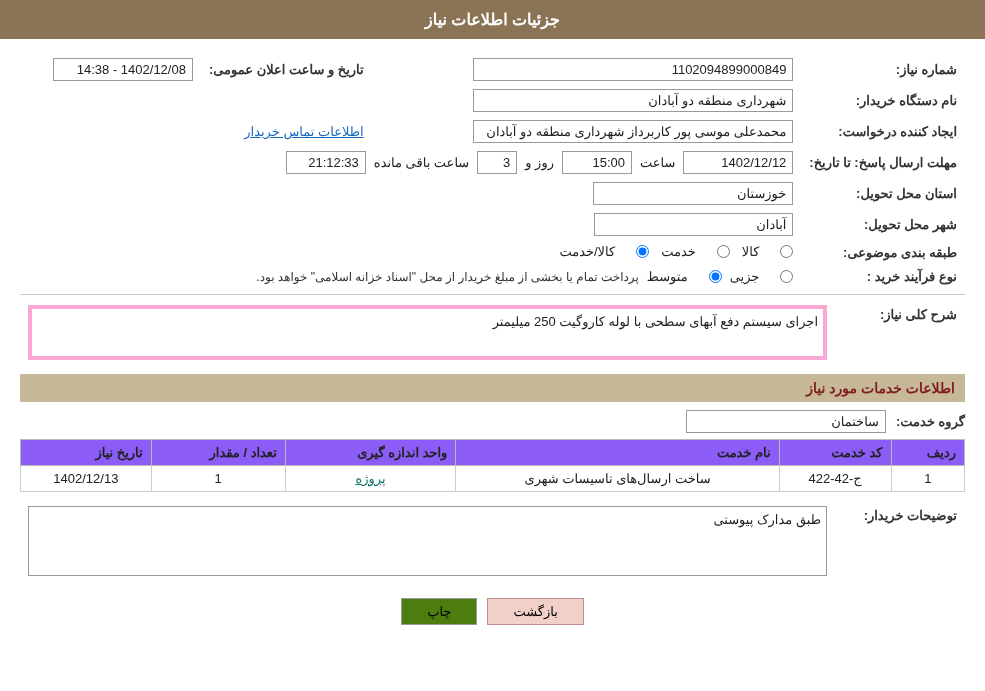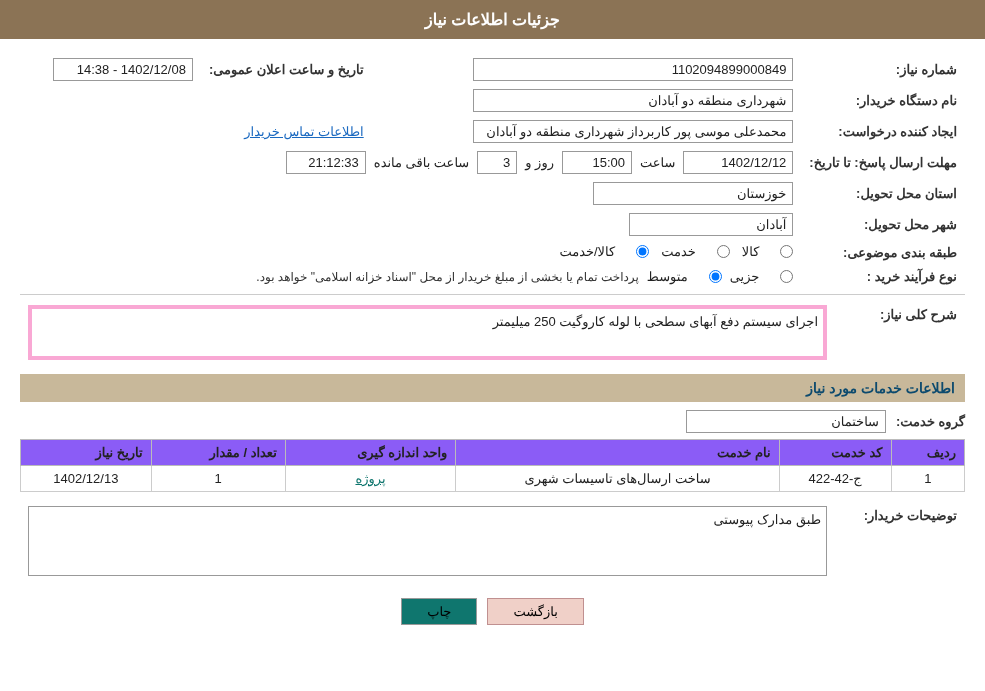--- a/index.html
+++ b/index.html
@@ -22,21 +22,21 @@
       text-align: center;
       padding: 10px 0;
       font-size: 16px;
       font-weight: bold;
     }
     .content {
       padding: 15px 20px;
     }
     .section-title {
       background: #c8b89a;
-      color: #0c4a6e;
+      color: #7f1d1d;
       font-weight: bold;
       padding: 6px 10px;
       margin: 10px 0 8px 0;
       font-size: 14px;
     }
     .info-table {
       width: 100%;
       border-collapse: collapse;
     }
     .info-table td {
@@ -118,21 +118,21 @@
     }
     .btn {
       padding: 5px 25px;
       font-size: 13px;
       border: 1px solid #999;
       cursor: pointer;
       background: #e8e8e8;
       font-family: Tahoma, Arial, sans-serif;
     }
     .btn-print {
-      background: #0f766e;
+      background: #4d7c0f;
     }
     .btn-back {
       background: #f0d0c8;
       border-color: #c09090;
     }
     .separator {
       border: none;
       border-top: 1px solid #ccc;
       margin: 6px 0;
     }
@@ -228,21 +228,21 @@
         <td class="value-cell" colspan="4">
           <span class="input-box" style="width:200px;">خوزستان</span>
         </td>
       </tr>
 
       <tr>
         <td class="label-cell">
           <span>شهر محل تحویل:</span>
         </td>
         <td class="value-cell" colspan="4">
-          <span class="input-box" style="width:164px;">آبادان</span>
+          <span class="input-box" style="width:199px;">آبادان</span>
         </td>
       </tr>
 
       <tr>
         <td class="label-cell">
           <span>طبقه بندی موضوعی:</span>
         </td>
         <td class="value-cell" colspan="4">
           <div class="radio-group">
             <div class="radio-item">

